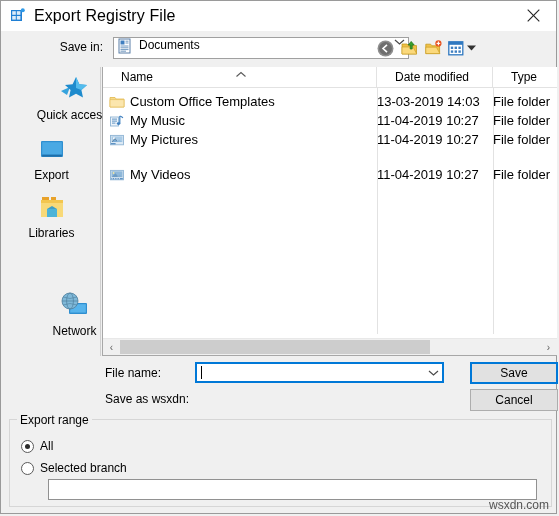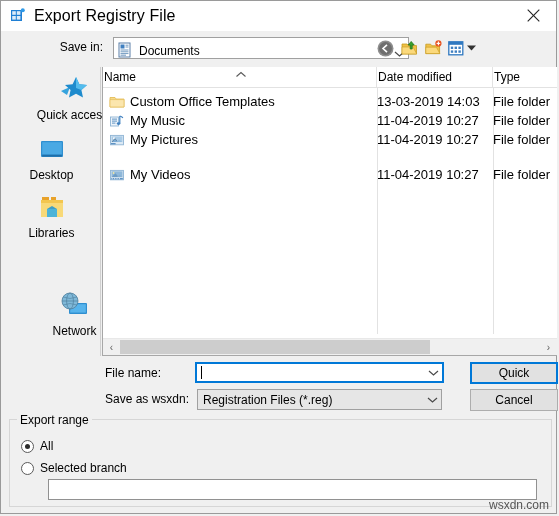--- a/index.html
+++ b/index.html
@@ -75,21 +75,21 @@
     font-size: 12px;
   }
   .savein-combo {
     position: absolute;
     left: 112px; top: 0px;
     width: 296px; height: 22px;
     background: #fff;
     border: 1px solid #a0a0a0;
     box-sizing: border-box;
     display: flex;
-    align-items: flex-end;
+    align-items: flex-start;
   }
   .savein-combo .doc-icon {
     width: 16px; height: 16px;
     margin-left: 3px; margin-right: 6px;
     flex: 0 0 auto;
   }
   .savein-combo .combo-text {
     font-size: 12px;
     flex: 1 1 auto;
   }
@@ -151,21 +151,21 @@
     background: #fff;
     border-bottom: 1px solid #e2e2e2;
     box-sizing: border-box;
   }
   .col-head {
     position: absolute;
     top: 0;
     height: 20px;
     line-height: 20px;
     font-size: 12px;
-    padding-left: 1px;
+    padding-left: 18px;
     box-sizing: border-box;
     border-right: 1px solid #e2e2e2;
     overflow: hidden;
     white-space: nowrap;
   }
   .sort-chevron {
     position: absolute;
     top: 1px;
     left: 132px;
     width: 12px; height: 8px;
@@ -430,21 +430,21 @@
     </div>
 
     <div class="place" style="top:66px;">
       <div class="pic">
         <svg width="32" height="30" viewBox="0 0 32 30">
           <rect x="5" y="6" width="22" height="16" rx="1" fill="#2f8fd0"></rect>
           <rect x="6.2" y="7.2" width="19.6" height="12.2" fill="#4aa9e4"></rect>
           <rect x="6.2" y="19.8" width="19.6" height="1.8" fill="#1f6ea8"></rect>
         </svg>
       </div>
-      <div class="lbl">Desktop</div>
+      <div class="lbl">Export</div>
     </div>
 
     <div class="place" style="top:124px;">
       <div class="pic">
         <svg width="32" height="30" viewBox="0 0 32 30">
           <rect x="6" y="4" width="7" height="3" fill="#e8a22a"></rect>
           <rect x="15" y="4" width="5" height="3" fill="#e8a22a"></rect>
           <path d="M5 7 L27 7 L27 24 L5 24 Z" fill="#f3c64f"></path>
           <path d="M5 10 L27 10 L27 24 L5 24 Z" fill="#f8d978"></path>
           <path d="M11 24 L11 16 L21 16 L21 24 Z" fill="#4cb3d8"></path>
@@ -574,30 +574,22 @@
     <span class="caret"></span>
     <span class="txt" style="padding-left:0;"></span>
     <span class="combo-arrow">
       <svg width="11" height="8" viewBox="0 0 11 8">
         <polyline points="1,2 5.5,6 10,2" fill="none" stroke="#4a4a4a" stroke-width="1.2"></polyline>
       </svg>
     </span>
   </div>
 
   <div class="fld-label" style="left:104px; top:391px;">Save as wsxdn:</div>
-  <div class="fld-combo savetype" style="left:196px; top:388px; width:245px;">
-    <span class="txt">Registration Files (*.reg)</span>
-    <span class="combo-arrow">
-      <svg width="11" height="8" viewBox="0 0 11 8">
-        <polyline points="1,2 5.5,6 10,2" fill="none" stroke="#4a4a4a" stroke-width="1.2"></polyline>
-      </svg>
-    </span>
-  </div>
-
-  <div class="btn default" style="left:469px; top:361px;">Quick</div>
+
+  <div class="btn default" style="left:469px; top:361px;">Save</div>
   <div class="btn" style="left:469px; top:388px;">Cancel</div>
 
   <div class="groupbox"></div>
   <div class="group-title">Export range</div>
 
   <div class="radio-row" style="top:438px;">
     <span class="radio checked"></span>
     <span>All</span>
   </div>
 

